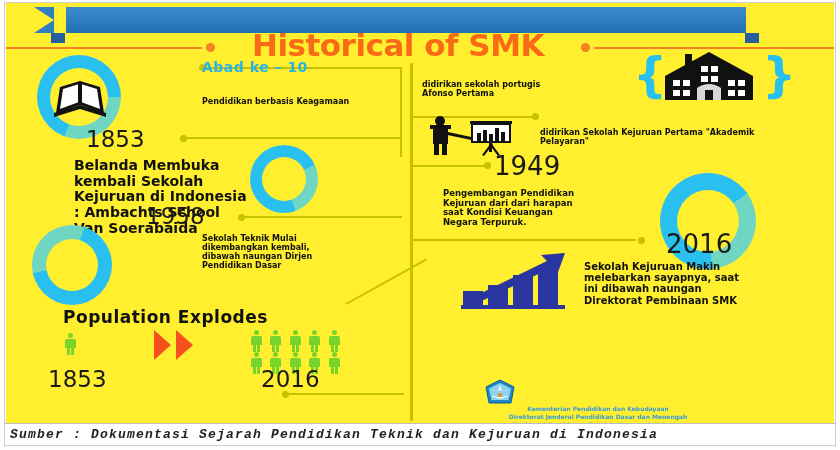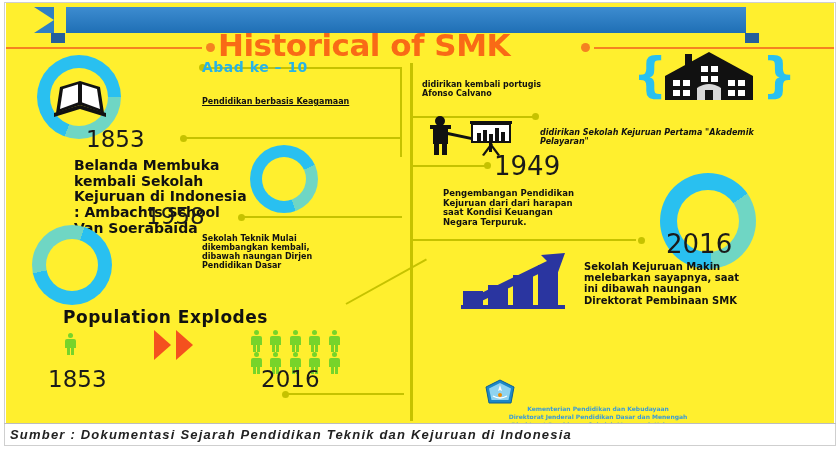--- a/index.html
+++ b/index.html
@@ -17,21 +17,21 @@
   .banner-grad{position:absolute;left:0;top:0;right:0;bottom:0;background:linear-gradient(180deg,#3d8cd0 0%,#1f6fb5 100%);}
   .ribbon-left{position:absolute;left:28px;top:4px;width:0;height:0;border-top:13px solid #2f7fc4;border-bottom:13px solid #2f7fc4;border-left:20px solid transparent;}
   .ribbon-left-tail{position:absolute;left:45px;top:30px;width:14px;height:10px;background:#255f9c;}
   .ribbon-right-tail{position:absolute;left:739px;top:30px;width:14px;height:10px;background:#255f9c;}
 
   
   .title-rule{position:absolute;left:0px;top:44px;width:196px;height:2px;background:#f58220;}
   .title-dot-l{position:absolute;left:200px;top:40px;width:9px;height:9px;border-radius:50%;background:#f58220;}
   .title-dot-r{position:absolute;left:575px;top:40px;width:9px;height:9px;border-radius:50%;background:#f58220;}
   .title-rule-r{position:absolute;left:588px;top:44px;width:246px;height:2px;background:#f58220;}
-  .title{position:absolute;left:212px;top:24px;width:360px;text-align:left;font-size:31px;font-weight:bold;color:#f96a16;letter-spacing:-0.5px;font-family:"DejaVu Sans",sans-serif;}
+  .title{position:absolute;left:212px;top:24px;width:360px;text-align:center;font-size:31px;font-weight:bold;color:#f96a16;letter-spacing:-0.5px;font-family:"DejaVu Sans",sans-serif;}
 
   
   .divider{position:absolute;left:404px;top:60px;width:3px;height:358px;background:#c6c200;}
 
   
   .oline{position:absolute;background:#c6c200;}
   .odot{position:absolute;width:7px;height:7px;border-radius:50%;background:#c6c200;}
 
   
   .donut{position:absolute;border-radius:50%;}
@@ -49,21 +49,21 @@
   .person .body{position:absolute;left:0;top:6px;width:11px;height:9px;background:#77d42a;border-radius:2px 2px 0 0;}
   .person .legL{position:absolute;left:2px;top:14px;width:3px;height:8px;background:#77d42a;}
   .person .legR{position:absolute;left:6px;top:14px;width:3px;height:8px;background:#77d42a;}
   .chev{position:absolute;width:0;height:0;border-top:15px solid transparent;border-bottom:15px solid transparent;border-left:17px solid #f4511e;}
 
   
   .minlogo{position:absolute;left:478px;top:376px;width:32px;height:26px;}
   .minlines{position:absolute;left:432px;top:402px;width:320px;text-align:center;color:#3a9ad9;font-size:6px;line-height:1.35;font-family:"DejaVu Sans",sans-serif;font-weight:bold;}
 
   
-  .source{position:absolute;left:10px;top:427px;width:820px;font-family:Liberation Sans, sans-serif;font-style:italic;font-weight:bold;font-size:13px;color:#222;letter-spacing:1.2px;}
+  .source{position:absolute;left:10px;top:427px;width:820px;font-family:Liberation Mono, monospace;font-style:italic;font-weight:bold;font-size:13px;color:#222;letter-spacing:1.2px;}
   .srcrule{position:absolute;left:4px;top:423px;width:832px;height:1px;background:#bdbdbd;}
 </style>
 </head>
 <body>
 
 <div id="poster">
   <div class="frame"></div>
   <div class="canvas">
 
     <div class="ribbon-left"></div>
@@ -93,21 +93,21 @@
         <path d="M29 15 L45 20 L48 40 L29 33 Z" fill="#fff"></path>
         <path d="M26 13 L26 36 L30 36 L30 13 Z" fill="#111"></path>
         <path d="M2 44 L28 36 L54 44 L54 48 L28 40 L2 48 Z" fill="#111"></path>
       </svg>
     </div>
 
     <div class="oline" style="left:196px;top:64px;width:200px;height:2px;"></div>
     <div class="oline" style="left:394px;top:64px;width:2px;height:90px;"></div>
     <div class="odot" style="left:193px;top:61px;"></div>
     <div class="cyanhead" style="left:196px;top:56px;font-size:14px;letter-spacing:0.5px;">Abad ke – 10</div>
-    <div class="blk" style="left:196px;top:95px;width:150px;font-size:8px;text-decoration:underline;">Pendidikan berbasis Keagamaan</div>
+    <div class="blk" style="left:196px;top:95px;width:150px;font-size:8px;">Pendidikan berbasis Keagamaan</div>
 
     <div class="yr" style="left:80px;top:123px;font-size:23px;">1853</div>
     <div class="odot" style="left:174px;top:132px;"></div>
     <div class="oline" style="left:180px;top:134px;width:216px;height:2px;"></div>
     <div class="blk" style="left:30px;top:155px;width:180px;font-size:14px;margin-left:38px;">Belanda Membuka kembali Sekolah Kejuruan di Indonesia : Ambachts School Van Soerabaida</div>
 
     <div class="donut" style="left:244px;top:142px;width:68px;height:68px;
                 background:conic-gradient(from 160deg,#29c0f0 0deg 265deg,#6fd6c4 265deg 360deg);">
       <div class="hole" style="left:12px;top:12px;width:44px;height:44px;"></div>
     </div>
@@ -143,21 +143,21 @@
       <span class="person"><i class="head"></i><i class="body"></i><i class="legL"></i><i class="legR"></i></span>
     </div>
 
     <div class="yr" style="left:42px;top:363px;font-size:23px;">1853</div>
     <div class="yr" style="left:255px;top:363px;font-size:23px;">2016</div>
 
     <div class="oline" style="left:340px;top:300px;width:92px;height:2px;transform:rotate(-29deg);transform-origin:left center;"></div>
     <div class="odot" style="left:276px;top:388px;"></div>
     <div class="oline" style="left:282px;top:390px;width:116px;height:2px;"></div>
 
-    <div class="blk" style="left:416px;top:78px;width:140px;font-size:8px;">didirikan kembali portugis Afonso Calvano</div>
+    <div class="blk" style="left:416px;top:78px;width:140px;font-size:8px;">didirikan sekolah portugis Afonso Pertama</div>
 
     <div class="brace" style="left:627px;top:44px;font-size:48px;">{</div>
     <div style="position:absolute;left:655px;top:47px;width:96px;height:52px;">
       <svg viewBox="0 0 96 52" width="96" height="52">
         <path d="M48 2 L92 26 L92 50 L4 50 L4 26 Z" fill="#111"></path>
         <rect x="24" y="4" width="7" height="12" fill="#111"></rect>
         <rect x="12" y="30" width="7" height="6" fill="#fff"></rect>
         <rect x="22" y="30" width="7" height="6" fill="#fff"></rect>
         <rect x="12" y="40" width="7" height="6" fill="#fff"></rect>
         <rect x="22" y="40" width="7" height="6" fill="#fff"></rect>
@@ -190,21 +190,21 @@
         <rect x="53" y="18" width="4" height="8" fill="#111"></rect>
         <rect x="59" y="15" width="4" height="11" fill="#111"></rect>
         <rect x="65" y="19" width="4" height="7" fill="#111"></rect>
         <rect x="71" y="13" width="4" height="13" fill="#111"></rect>
         <rect x="77" y="17" width="4" height="9" fill="#111"></rect>
         <rect x="65" y="27" width="3" height="10" fill="#111"></rect>
         <path d="M58 40 L67 28 L69 29 L60 41 Z" fill="#111"></path>
         <path d="M76 40 L67 28 L65 29 L74 41 Z" fill="#111"></path>
       </svg>
     </div>
-    <div class="blk" style="left:534px;top:126px;width:250px;font-size:8px;font-style:italic;">didirikan Sekolah Kejuruan Pertama "Akademik Pelayaran"</div>
+    <div class="blk" style="left:534px;top:126px;width:250px;font-size:8px;">didirikan Sekolah Kejuruan Pertama "Akademik Pelayaran"</div>
 
     <div class="oline" style="left:404px;top:162px;width:78px;height:2px;"></div>
     <div class="odot" style="left:478px;top:159px;"></div>
     <div class="yr" style="left:488px;top:148px;font-size:26px;">1949</div>
     <div class="blk" style="left:437px;top:186px;width:140px;font-size:8.5px;">Pengembangan Pendidikan Kejuruan dari dari harapan saat Kondisi Keuangan Negara Terpuruk.</div>
 
     <div class="donut" style="left:654px;top:170px;width:96px;height:96px;
                 background:conic-gradient(from 175deg,#29c0f0 0deg 240deg,#6fd6c4 240deg 360deg);">
       <div class="hole" style="left:17px;top:17px;width:62px;height:62px;"></div>
     </div>

